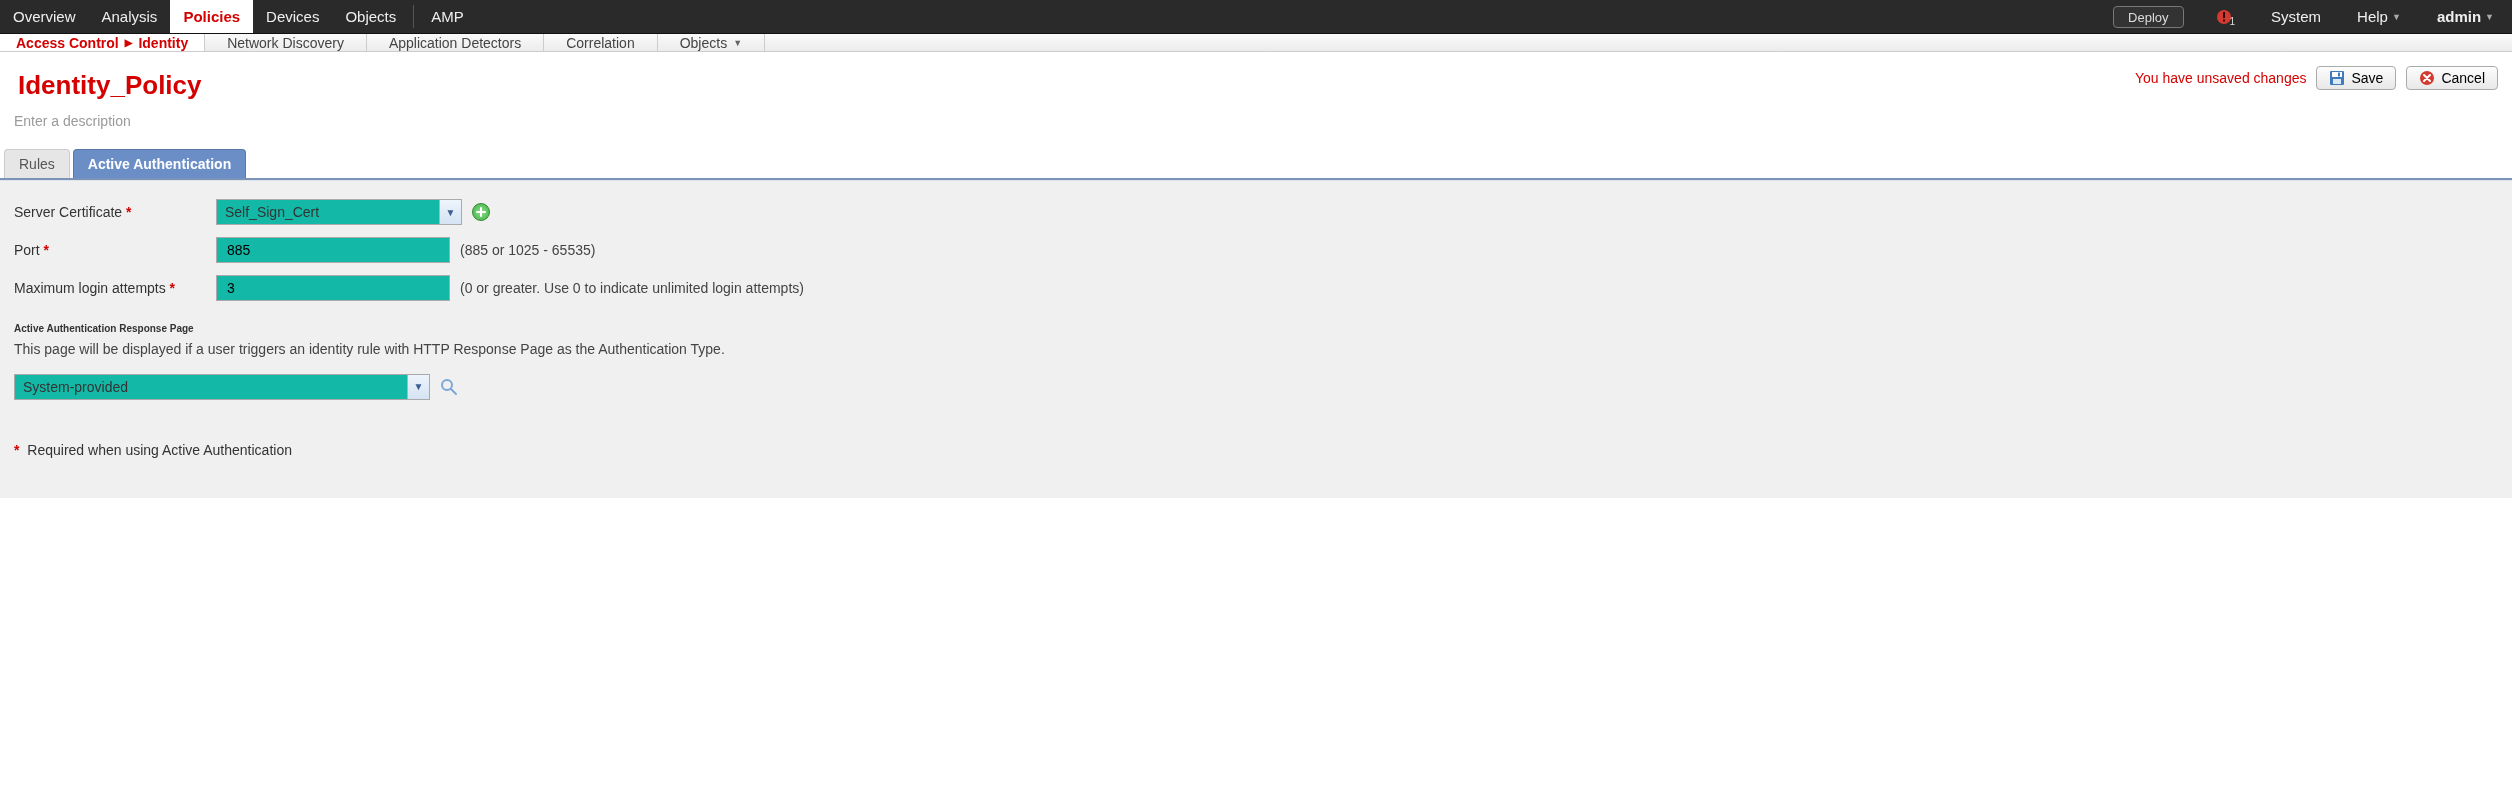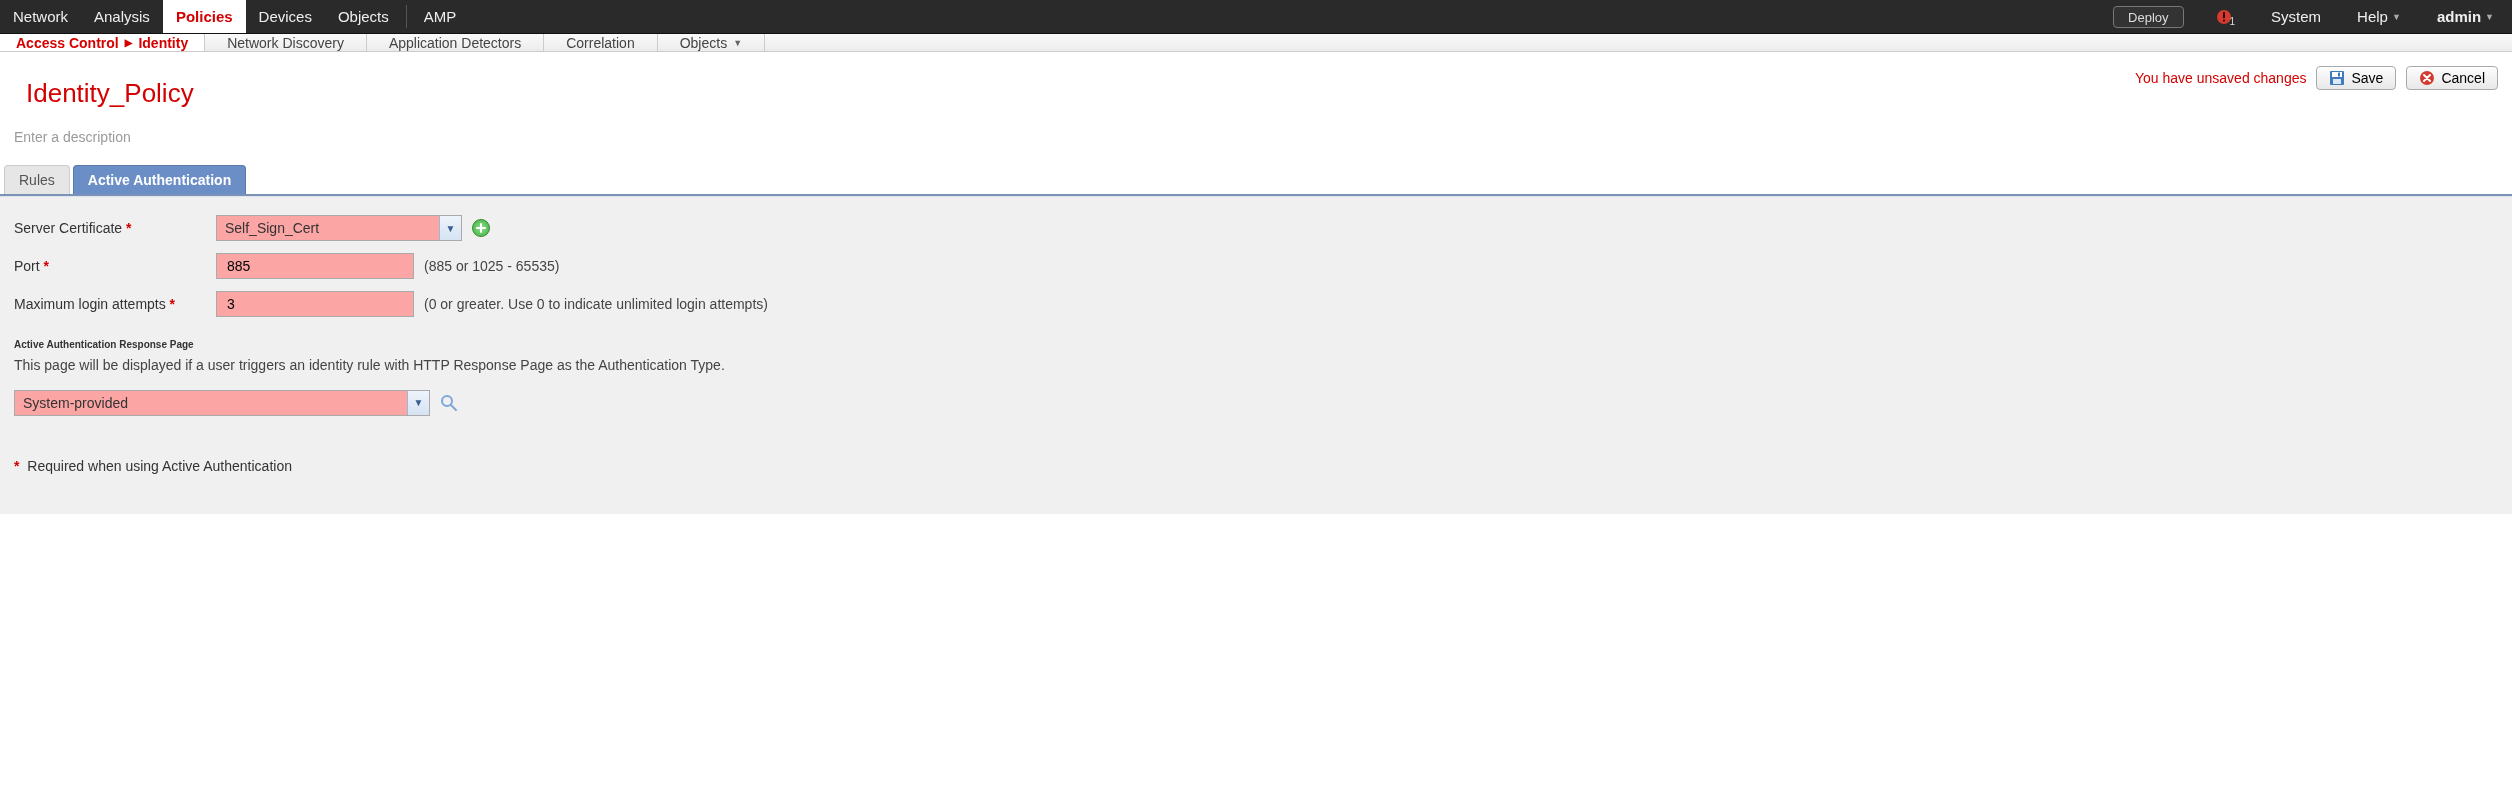--- a/index.html
+++ b/index.html
@@ -94,22 +94,22 @@
 
   
   .title-row {
     display: flex;
     align-items: flex-start;
     padding: 14px 14px 2px 14px;
   }
   .policy-title {
     color: #d50000;
     font-size: 26px;
-    font-weight: normal;
-    margin: 12px;
+    font-weight: bold;
+    margin: 4px;
   }
   .title-right {
     margin-left: auto;
     display: flex;
     align-items: center;
     gap: 10px;
   }
   .unsaved { color: #d50000; font-size: 14px; }
   .action-btn {
     display: inline-flex;
@@ -168,21 +168,21 @@
   }
   .form-row label {
     width: 192px;
     font-size: 14px;
     color: #333;
   }
   .req { color: #d50000; font-weight: bold; }
   .combo, .textin {
     height: 26px;
     border: 1px solid #aaa;
-    background: #fca5a5;
+    background: #14b8a6;
     display: flex;
     align-items: center;
   }
   .combo { width: 246px; }
   .combo.wide { width: 416px; }
   .combo .combo-text {
     flex: 1;
     padding: 0 8px;
     font-size: 14px;
     white-space: nowrap;
@@ -191,21 +191,21 @@
   .combo .combo-arrow {
     width: 22px;
     height: 100%;
     display:flex; align-items:center; justify-content:center;
     background: linear-gradient(#eef4fb,#d5e3f3);
     border-left: 1px solid #9fb6d4;
     color: #3b5f93;
     font-size: 10px;
     cursor: pointer;
   }
-  .textin { width: 198px; padding: 0 8px; }
+  .textin { width: 234px; padding: 0 8px; }
   .textin input {
     border: none; outline: none; width: 100%; font-size: 14px; background: transparent;
   }
   .hint { font-size: 14px; color: #444; }
   .addbtn {
     width: 18px; height: 18px; border-radius: 50%;
     background: radial-gradient(#8ee08e,#3fae3f);
     border: 1px solid #2e8b2e;
     display: flex; align-items:center; justify-content:center;
     color: #fff; font-size: 12px; font-weight: bold; cursor: pointer;
@@ -234,21 +234,21 @@
   }
   .footnote .req { margin-right: 4px; }
 
   svg { display:block; }
 </style>
 </head>
 <body>
 
 <div class="topnav">
   <div class="topnav-left">
-    <div class="topnav-item">Network</div>
+    <div class="topnav-item">Overview</div>
     <div class="topnav-item">Analysis</div>
     <div class="topnav-item active">Policies</div>
     <div class="topnav-item">Devices</div>
     <div class="topnav-item">Objects</div>
     <div class="topnav-sep"></div>
     <div class="topnav-item">AMP</div>
   </div>
   <div class="topnav-right">
     <div class="deploy-btn">Deploy</div>
     <div class="alert-icon">

